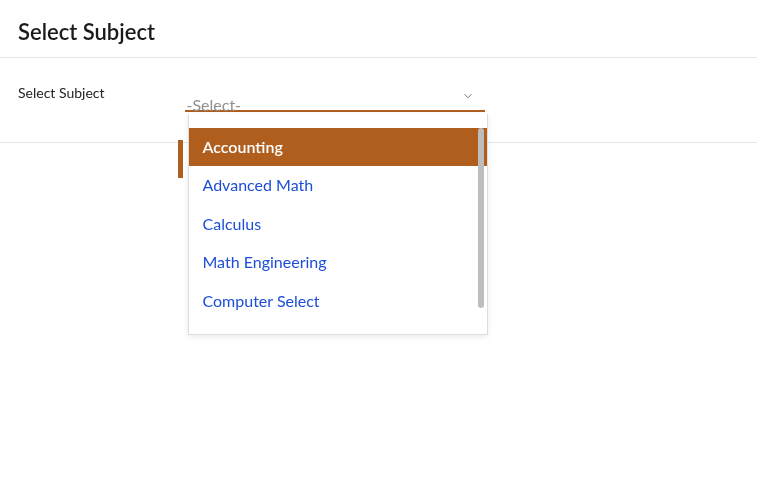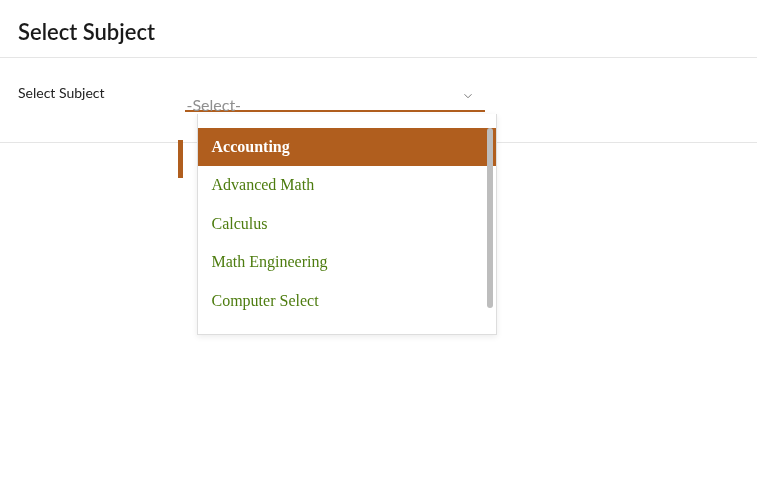--- a/index.html
+++ b/index.html
@@ -68,42 +68,41 @@
     .chevron svg {
       width: 14px;
       height: 14px;
       stroke: #666;
       stroke-width: 1.5;
       fill: none;
     }
     .dropdown {
       position: absolute;
       top: 32px;
-      left: 12px;
+      left: 3px;
       width: 300px;
       background: #fff;
       border: 1px solid #ddd;
       border-top: none;
       box-shadow: 0 2px 6px rgba(0,0,0,0.08);
       z-index: 10;
       padding: 14px 0;
-      font-family: Liberation Serif, serif;
     }
     .accent-bar {
       position: absolute;
       top: 58px;
       left: -7px;
       width: 5px;
       height: 38px;
       background: #b05e1e;
       z-index: 20;
     }
     .dropdown-option {
       font-size: 16px;
-      color: #4d7c0f;
+      color: #1d4ed8;
       padding: 8px 14px;
       cursor: pointer;
       line-height: 1.4;
     }
     .dropdown-option.highlighted {
       background: #b05e1e;
       color: #fff;
       font-weight: 600;
     }
     .scrollbar-track {

